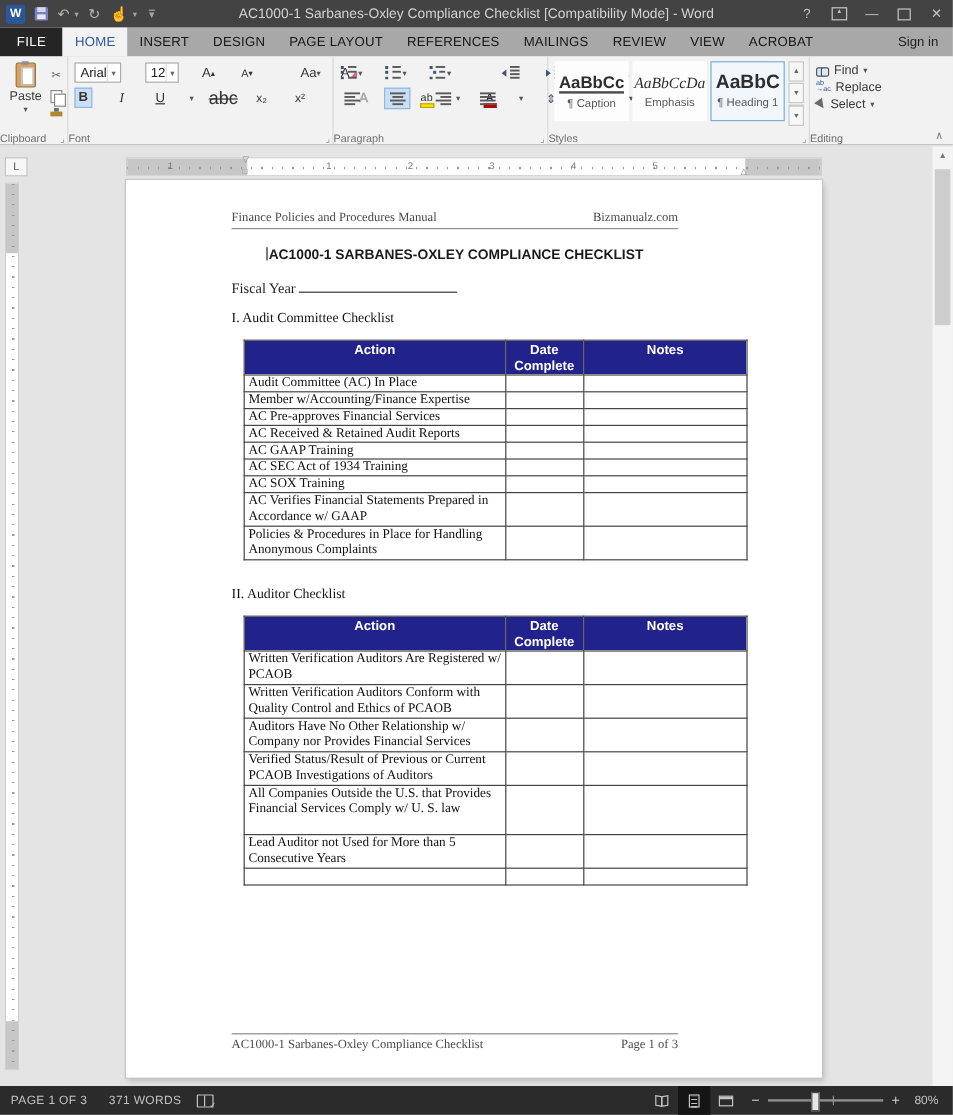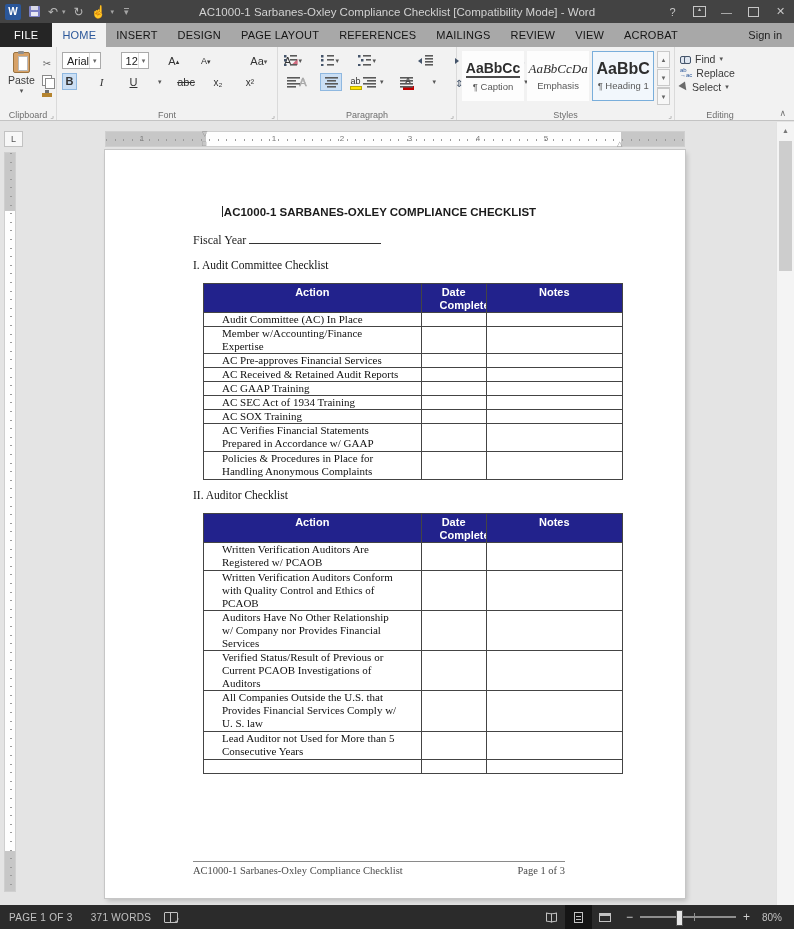--- a/index.html
+++ b/index.html
@@ -32,21 +32,21 @@
           display:flex;align-items:stretch;font-size:11px}
   .tab-file{background:#252525;color:#fff;padding:6px 14px 0;letter-spacing:.3px}
   .tab{padding:6px 10px 0;color:#151515;letter-spacing:.2px}
   .tab.active{background:#f2f2f2;color:#2b579a}
   .signin{margin-left:auto;padding:6px 12px 0;color:#1e1e1e}
 
   
   .ribbon{position:absolute;top:47px;left:0;right:0;height:74px;background:#f2f2f2;
           border-bottom:1px solid #c3c3c3;display:flex;box-sizing:border-box}
   .rgroup{position:relative;border-right:1px solid #dadada;box-sizing:border-box;padding:4px 4px 13px 5px}
-  .glabel{position:absolute;bottom:0;left:0;right:0;text-align:center;font-size:9px;color:#6e6e6e}
+  .glabel{position:absolute;bottom:0;left:0;right:0;text-align:left;font-size:9px;color:#6e6e6e}
   .glauncher{position:absolute;right:2px;bottom:0;font-size:8px;color:#939393}
   .g-launch::before{content:"⌟"}
   .collapse-rib{position:absolute;right:8px;bottom:2px;color:#777;font-size:9px}
 
   .paste-wrap{display:flex;gap:4px}
   .paste-btn{display:flex;flex-direction:column;align-items:center;gap:1px;font-size:10.5px;color:#3c3c3c;padding:1px 3px}
   .clip-ic{width:15px;height:19px;background:#d7a268;border:1px solid #9a7340;border-radius:2px;position:relative}
   .clip-ic::before{content:"";position:absolute;left:4px;top:3px;width:8px;height:13px;background:#fff;border:1px solid #b9b9b9}
   .clip-ic::after{content:"";position:absolute;left:4px;top:-2px;width:6px;height:3px;background:#8f8f8f;border-radius:1px}
   .smcol{display:flex;flex-direction:column;gap:4px;align-items:center;padding-top:2px}
@@ -150,21 +150,21 @@
            font-size:10.5px;color:#4a4a4a;border-bottom:1px solid #8f8f8f;padding-bottom:3px}
   .dtitle{position:absolute;left:88px;width:372px;top:56px;text-align:center;
           font-weight:bold;font-size:11.5px;color:#1b1b1b}
   .caret{display:inline-block;width:1px;height:11px;background:#222;vertical-align:-1px;margin-right:1px}
   .fiscal{position:absolute;left:88px;top:83px;font-size:12px;color:#1e1e1e}
   .fiscal-line{display:inline-block;width:132px;border-bottom:1px solid #333;height:10px;margin-left:3px}
   .sechead{position:absolute;left:88px;font-weight:normal;font-size:11.5px;color:#111}
   .tbl{position:absolute;left:98px;width:420px;border-collapse:collapse;table-layout:fixed;
        font-family:"Liberation Serif",serif;font-size:11px;line-height:13px;color:#111;
        border:1.5px solid #333}
-  .tbl th,.tbl td{border:1px solid #444;padding:0 18px;vertical-align:top;overflow:hidden}
+  .tbl th,.tbl td{border:1px solid #444;padding:0 3px;vertical-align:top;overflow:hidden}
   .tbl th{background:#22228c;color:#fff;font-family:"Liberation Sans",sans-serif;font-size:11px;
           font-weight:bold;text-align:center;height:26px;vertical-align:top;padding-top:2px}
   .r1{height:14px}.r2{height:28px}.r3{height:41px}
   .dfooter{position:absolute;left:88px;width:372px;top:711px;border-top:1px solid #8a8a8a;padding-top:3px;
            display:flex;justify-content:space-between;font-size:10.5px;color:#4a4a4a}
 
   
   .statusbar{position:absolute;left:0;right:0;bottom:0;height:24px;background:#2b2b2b;color:#c2c2c2;
              display:flex;align-items:center;font-size:10px}
   .st-item{padding:0 9px;letter-spacing:.3px}
@@ -273,21 +273,21 @@
       <span class="fbtn">
           <span>A</span>
           <span style="color:#d06a7e;font-size:8px">◢</span>
         </span>
     </div>
     <div class="frow" style="margin-top:4px">
       <span class="fbtn on" style="font-weight:bold">B</span>
       <span class="fbtn serif" style="font-style:italic">I</span>
       <span class="fbtn" style="text-decoration:underline">U</span>
         <span class="dd8">▾</span>
-      <span class="fbtn" style="font-size:11px;text-decoration:line-through">abc</span>
+      <span class="fbtn" style="font-size:15px;text-decoration:line-through">abc</span>
       <span class="fbtn" style="font-size:10px">x₂</span>
       <span class="fbtn" style="font-size:10px">x²</span>
       <span class="vdiv"></span>
       <span class="fbtn gray-a">A</span>
         <span class="dd8">▾</span>
       <span class="fbtn">
         <span class="stk">
             <span class="ab">ab</span>
             <span class="bar-y"></span>
           </span>
@@ -431,20 +431,24 @@
   <span class="vr-ticks"></span>
 </div>
 
 <div class="vscroll">
   <div class="vs-up">▲</div>
   <div class="vs-thumb"></div>
 </div>
 
 <div class="page">
 
+  <div class="dheader serif">
+    <span>Finance Policies and Procedures Manual</span>
+    <span>Bizmanualz.com</span>
+  </div>
 
   <div class="dtitle"><span class="caret"></span><span>AC1000-1 SARBANES-OXLEY COMPLIANCE CHECKLIST</span></div>
 
   <div class="fiscal serif">
     <span>Fiscal Year</span><span class="fiscal-line"></span>
   </div>
 
   <div class="sechead serif" style="top:109px">I. Audit Committee Checklist</div>
 
   <table class="tbl" style="top:133px">

